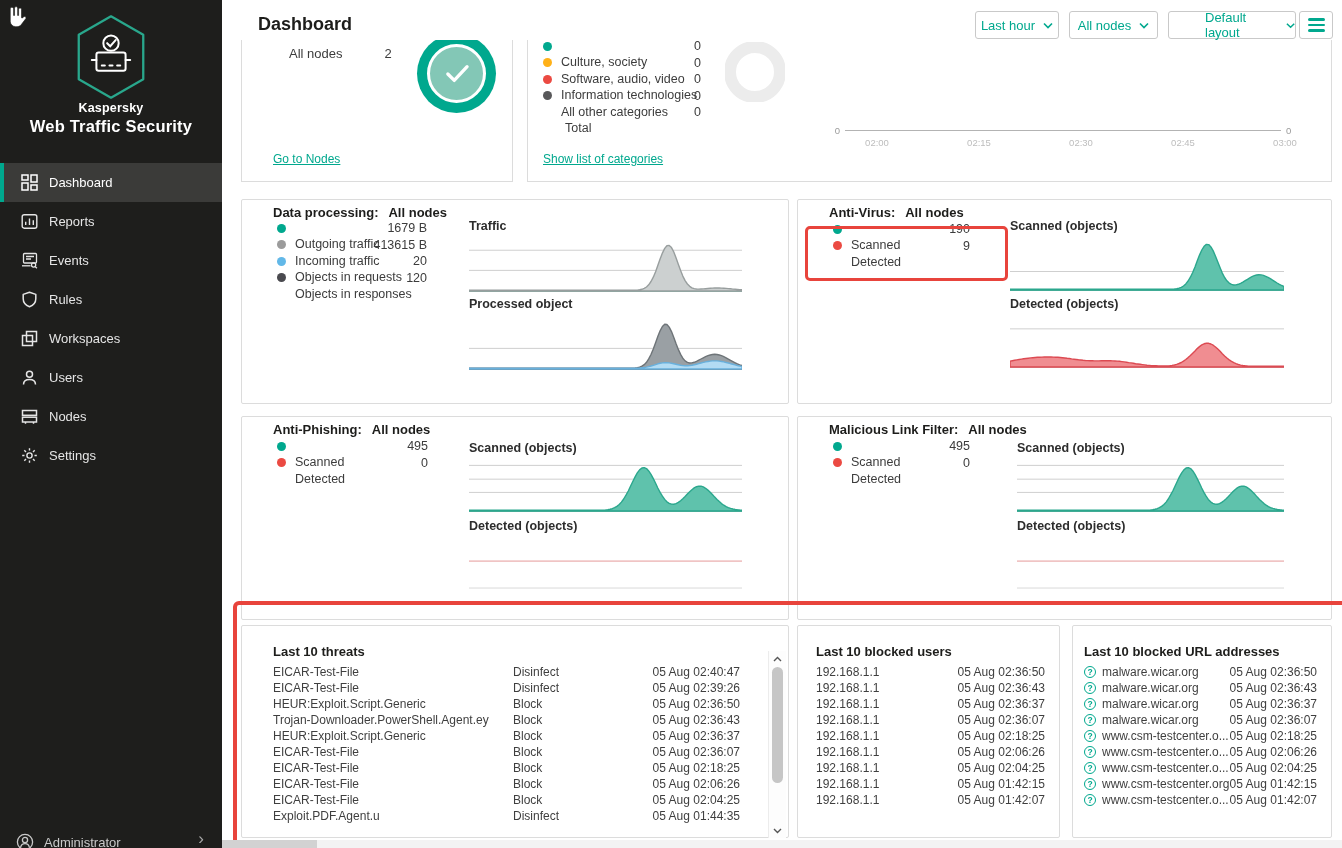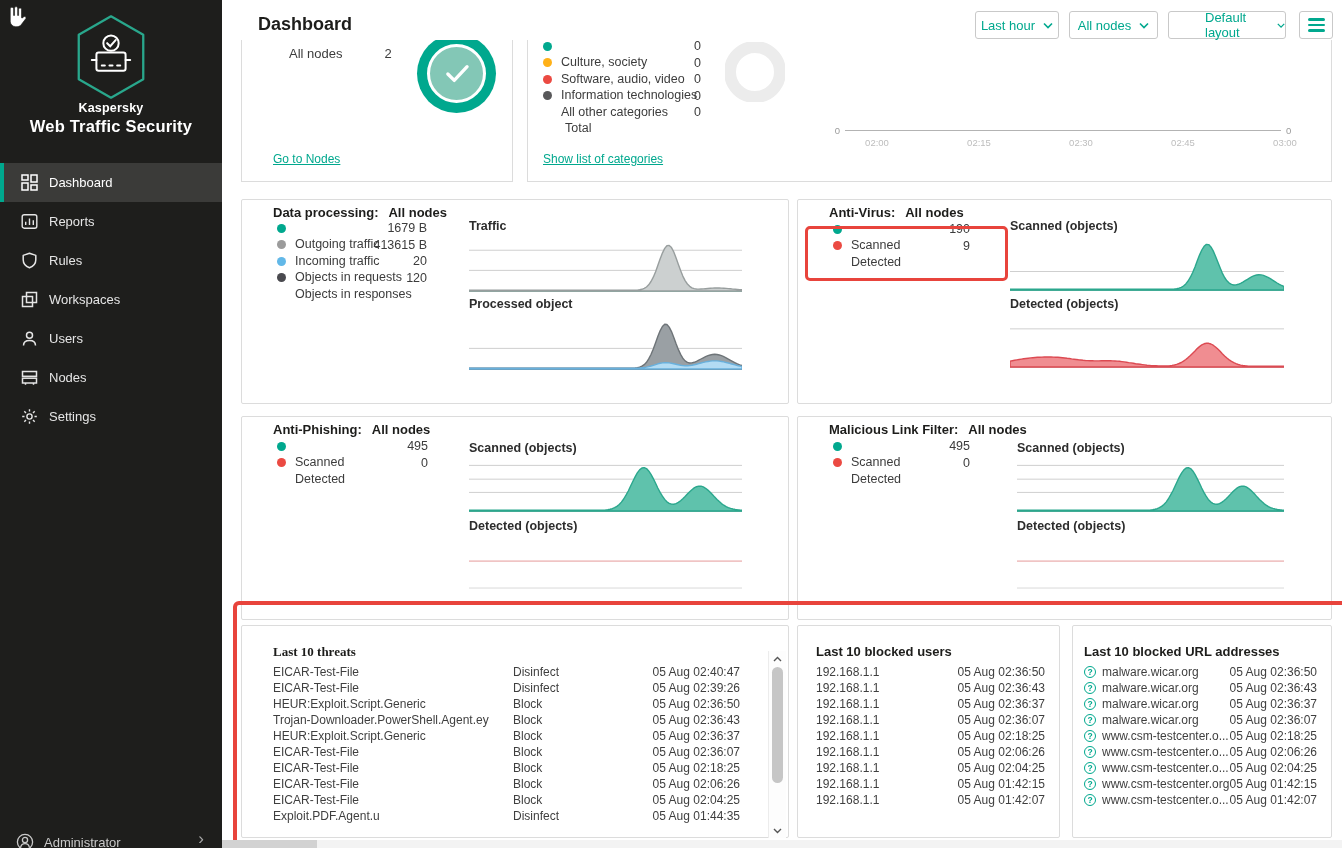--- a/index.html
+++ b/index.html
@@ -107,20 +107,34 @@
                 <rect x="1.2" y="1.8" width="14.6" height="13.4" rx="2"></rect>
                 <path d="M4.7 12V8.8M8.5 12V5.6M12.3 12V7.3"></path>
               </g>
             </svg>
           </span>
           <span class="slabel">Reports</span>
         </div>
         <div class="side-item">
           <span class="sicon">
             <svg width="17" height="17" viewBox="0 0 17 17">
+              <g fill="none" stroke="currentColor" stroke-width="1.3">
+                <rect x="2.5" y="1.5" width="13" height="9.5" rx="1"></rect>
+                <path d="M5 4.5h8M5 7h5"></path>
+                <path d="M1 13.8h8.5"></path>
+                <circle cx="12.6" cy="13" r="2.1"></circle>
+                <path d="M14.2 14.6l1.7 1.7"></path>
+              </g>
+            </svg>
+          </span>
+          <span class="slabel">Events</span>
+        </div>
+        <div class="side-item">
+          <span class="sicon">
+            <svg width="17" height="17" viewBox="0 0 17 17">
               <path d="M8.5 1.2L14.8 3.4v4.4c0 3.8-2.6 6.6-6.3 8-3.7-1.4-6.3-4.2-6.3-8V3.4z" fill="none" stroke="currentColor" stroke-width="1.5" stroke-linejoin="round"></path>
             </svg>
           </span>
           <span class="slabel">Rules</span>
         </div>
         <div class="side-item">
           <span class="sicon">
             <svg width="17" height="17" viewBox="0 0 17 17">
               <g fill="none" stroke="currentColor" stroke-width="1.5">
                 <rect x="5.5" y="1.5" width="10" height="10"></rect>
@@ -187,21 +201,21 @@
       <svg width="10" height="7" viewBox="0 0 10 7">
           <polyline points="1,1.5 5,5.5 9,1.5" fill="none" stroke="#00a88e" stroke-width="1.6"></polyline>
         </svg>
     </div>
     <div class="ctrl" style="left:847px;width:89px;">
       <span>All nodes</span>
       <svg width="10" height="7" viewBox="0 0 10 7">
           <polyline points="1,1.5 5,5.5 9,1.5" fill="none" stroke="#00a88e" stroke-width="1.6"></polyline>
         </svg>
     </div>
-    <div class="ctrl" style="left:946px;width:118px;padding-left:36px;">
+    <div class="ctrl" style="left:946px;width:128px;padding-left:36px;">
       <span>Default layout</span>
       <svg width="10" height="7" viewBox="0 0 10 7">
           <polyline points="1,1.5 5,5.5 9,1.5" fill="none" stroke="#00a88e" stroke-width="1.6"></polyline>
         </svg>
     </div>
     <div class="ctrl" style="left:1077px;width:34px;flex-direction:column;gap:3px;">
       <span style="width:17px;height:2.5px;background:#00a88e;border-radius:2px;"></span>
       <span style="width:17px;height:2.5px;background:#00a88e;border-radius:2px;"></span>
       <span style="width:17px;height:2.5px;background:#00a88e;border-radius:2px;"></span>
     </div>
@@ -389,21 +403,21 @@
         <line x1="0" x2="267" y1="53.5" y2="53.5" stroke="#84b9ad" stroke-width="1"></line>
         <path d="M0 53 L0.0 52.3 L2.2 52.3 L4.5 52.3 L6.7 52.3 L8.9 52.3 L11.1 52.3 L13.4 52.3 L15.6 52.3 L17.8 52.3 L20.0 52.3 L22.3 52.3 L24.5 52.3 L26.7 52.3 L28.9 52.3 L31.2 52.3 L33.4 52.3 L35.6 52.3 L37.8 52.3 L40.0 52.3 L42.3 52.3 L44.5 52.3 L46.7 52.3 L48.9 52.3 L51.2 52.3 L53.4 52.3 L55.6 52.3 L57.9 52.3 L60.1 52.3 L62.3 52.3 L64.5 52.3 L66.8 52.3 L69.0 52.3 L71.2 52.3 L73.4 52.3 L75.6 52.3 L77.9 52.3 L80.1 52.3 L82.3 52.3 L84.5 52.3 L86.8 52.3 L89.0 52.3 L91.2 52.3 L93.4 52.3 L95.7 52.3 L97.9 52.3 L100.1 52.3 L102.4 52.3 L104.6 52.3 L106.8 52.3 L109.0 52.3 L111.3 52.3 L113.5 52.3 L115.7 52.3 L117.9 52.3 L120.2 52.3 L122.4 52.3 L124.6 52.3 L126.8 52.2 L129.1 52.2 L131.3 52.1 L133.5 52.0 L135.7 51.7 L138.0 51.3 L140.2 50.7 L142.4 49.7 L144.6 48.4 L146.9 46.5 L149.1 44.1 L151.3 41.0 L153.5 37.2 L155.8 33.0 L158.0 28.3 L160.2 23.5 L162.4 18.9 L164.7 14.9 L166.9 11.9 L169.1 10.0 L171.3 9.6 L173.6 10.6 L175.8 12.9 L178.0 16.4 L180.2 20.6 L182.5 25.3 L184.7 30.0 L186.9 34.4 L189.1 38.2 L191.3 41.4 L193.6 43.8 L195.8 45.3 L198.0 46.1 L200.3 46.2 L202.5 45.6 L204.7 44.4 L206.9 42.7 L209.2 40.7 L211.4 38.5 L213.6 36.1 L215.8 33.8 L218.0 31.7 L220.3 29.9 L222.5 28.7 L224.7 28.1 L226.9 28.2 L229.2 28.9 L231.4 30.3 L233.6 32.1 L235.8 34.3 L238.1 36.6 L240.3 39.1 L242.5 41.4 L244.8 43.6 L247.0 45.6 L249.2 47.2 L251.4 48.6 L253.6 49.6 L255.9 50.4 L258.1 51.0 L260.3 51.5 L262.6 51.8 L264.8 52.0 L267.0 52.1 L267 53 Z" fill="#5fc2ac" stroke="#2ba78d" stroke-width="1.4" stroke-linejoin="round"></path>
       </svg></div>
   <div class="chart-label" style="left:1017px;top:519px;">Detected (objects)</div>
   <div class="spark" style="left:1017px;top:540px;width:267px;height:50px;"><svg width="267" height="50">
         <line x1="0" x2="267" y1="21.08" y2="21.08" stroke="#e59a9a" stroke-width="1"></line>
         <line x1="0" x2="267" y1="48.03" y2="48.03" stroke="#d9d9d9" stroke-width="1"></line>
       </svg></div>
 
   <div class="card" style="left:241px;top:625px;width:548px;height:213px;"></div>
-  <div class="ctitle" style="left:273px;top:644px;font-family:Liberation Serif, serif;">Last 10 threats</div>
+  <div class="ctitle" style="left:273px;top:644px;">Last 10 threats</div>
   <div class="ttable" id="tableThreats" style="left:273px;top:664px;width:467px;">
       <div class="trow">
         <span class="c-name">EICAR-Test-File</span>
         <span class="c-action">Disinfect</span>
         <span class="c-time">05 Aug 02:40:47</span>
       </div>
       <div class="trow">
         <span class="c-name">EICAR-Test-File</span>
         <span class="c-action">Disinfect</span>
         <span class="c-time">05 Aug 02:39:26</span>

